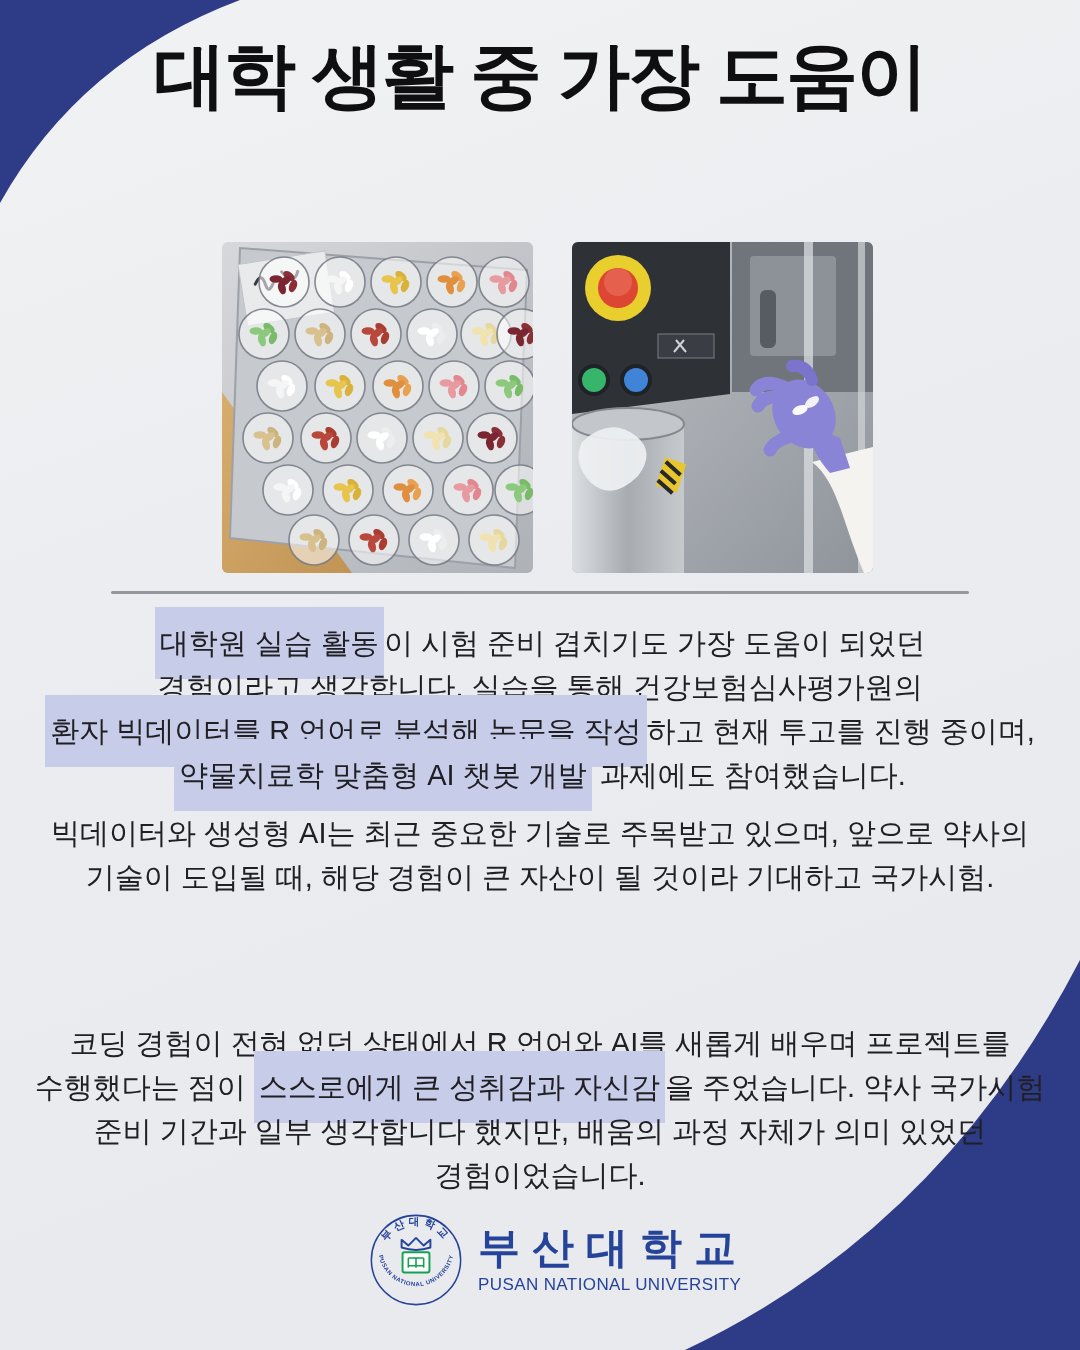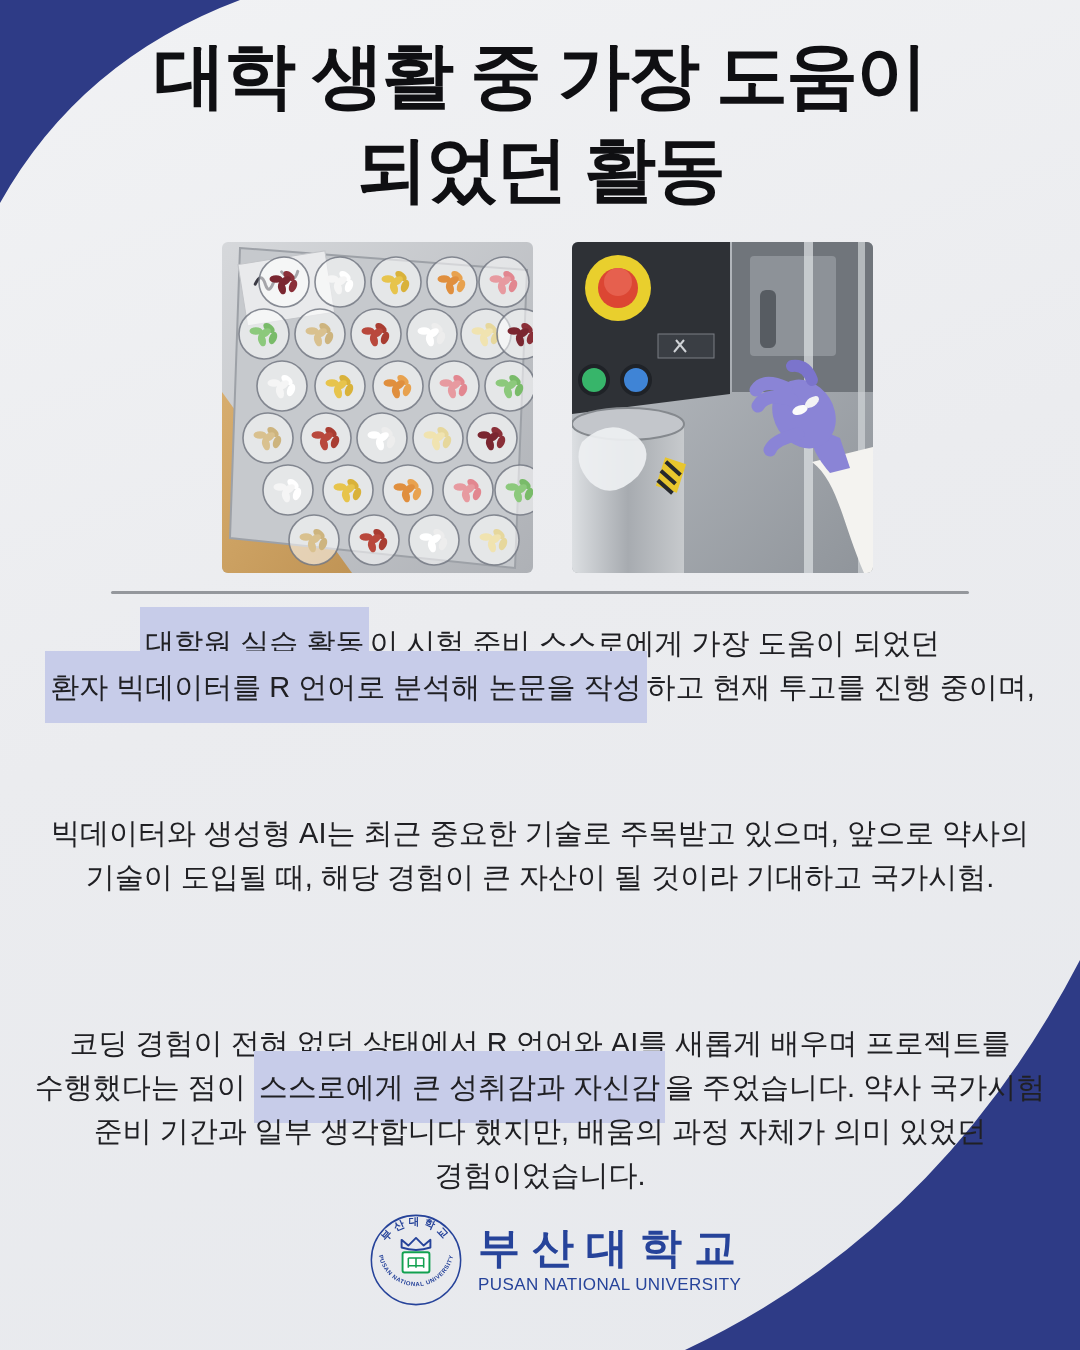--- a/index.html
+++ b/index.html
@@ -42,21 +42,20 @@
 
 <div class="canvas">
 
   <svg class="corner-svg" viewBox="0 0 1080 1350" aria-hidden="true">
     <path d="M0,0 L240,0 Q80,60 0,203 Z" fill="var(--navy)"></path>
     <path d="M1080,960 Q940,1230 685,1350 L1080,1350 Z" fill="var(--navy)"></path>
   </svg>
 
   <div class="title">
     <div>대학 생활 중 가장 도움이</div>
-    <div>되었던 활동</div>
   </div>
 
   <div class="photos">
 
     <div class="photo photo-left">
       <svg width="311" height="331" viewBox="0 0 311 331">
         <defs>
           <linearGradient id="trayG" x1="0" y1="0" x2="1" y2="1">
             <stop offset="0" stop-color="#d6d8db"></stop>
               <stop offset="1" stop-color="#aeb1b6"></stop>
@@ -303,22 +302,24 @@
           <ellipse cx="228" cy="168" rx="8" ry="4.5" fill="#fbfbfb" transform="rotate(-20 228 168)"></ellipse>
           <ellipse cx="240" cy="160" rx="8" ry="4.5" fill="#f2f2f4" transform="rotate(-35 240 160)"></ellipse>
         </g>
       </svg>
     </div>
   </div>
 
   <div class="divider"></div>
 
   <div class="bodytext p1">
-    <div><span class="hl">대학원 실습 활동</span><span>이 시험 준비 스스로에게 가장 도움이 되었던</span></div>
+    <div><span class="hl">대학원 실습 활동</span><span>이 시험 준비 겹치기도 가장 도움이 되었던</span></div>
+    <div>경험이라고 생각합니다. 실습을 통해 건강보험심사평가원의</div>
     <div><span class="hl">환자 빅데이터를 R 언어로 분석해 논문을 작성</span><span>하고 현재 투고를 진행 중이며,</span></div>
+    <div><span class="hl">약물치료학 맞춤형 AI 챗봇 개발</span><span> 과제에도 참여했습니다.</span></div>
   </div>
 
   <div class="bodytext p2">
     <div>빅데이터와 생성형 AI는 최근 중요한 기술로 주목받고 있으며, 앞으로 약사의</div>
     <div>기술이 도입될 때, 해당 경험이 큰 자산이 될 것이라 기대하고 국가시험.</div>
   </div>
 
   <div class="bodytext p3">
     <div>코딩 경험이 전혀 없던 상태에서 R 언어와 AI를 새롭게 배우며 프로젝트를</div>
     <div><span>수행했다는 점이 </span><span class="hl">스스로에게 큰 성취감과 자신감</span><span>을 주었습니다. 약사 국가시험</span></div>

